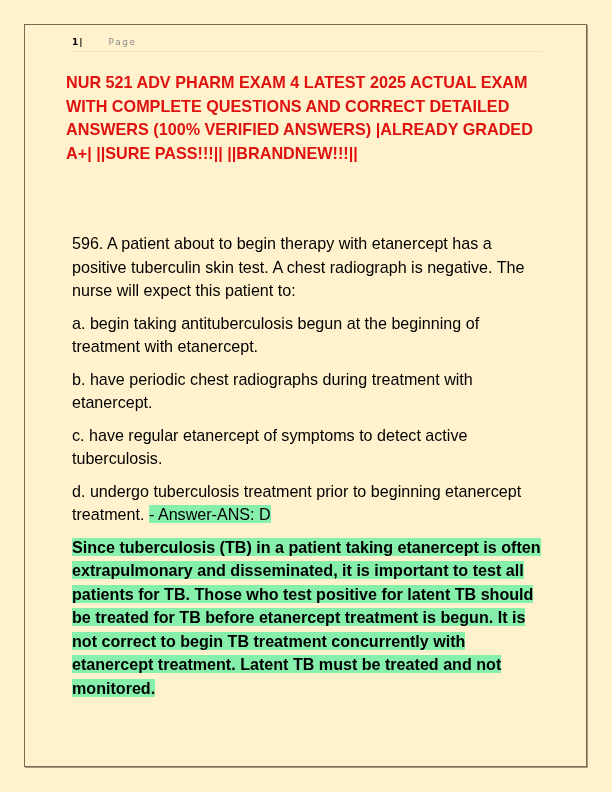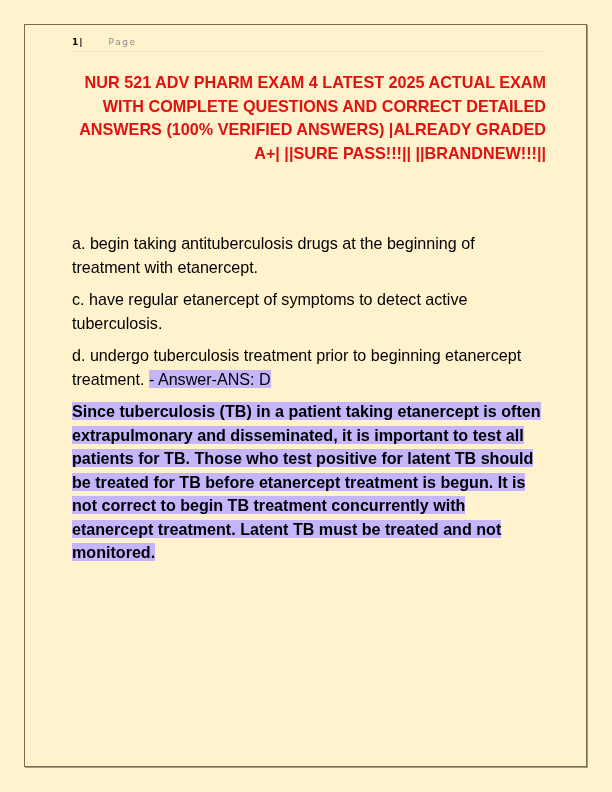--- a/index.html
+++ b/index.html
@@ -37,55 +37,57 @@
       color: #000;
     }
     .header .num { font-weight: bold; }
     .header .sep { font-weight: bold; margin: 0 2px 0 1px; }
     .header .page-word { color: #8c8c8c; letter-spacing: 1.6px; padding-left: 24px; }
     .title {
       position: absolute;
       left: 66px;
       top: 71px;
       width: 480px;
-      text-align: right;
+      text-align: left;
       color: #e0120f;
       font-weight: bold;
       font-size: 16.2px;
       line-height: 23.5px;
     }
     .body-text {
       position: absolute;
       left: 72px;
       top: 232px;
       width: 475px;
       color: #000;
       font-size: 16.1px;
       line-height: 23.5px;
     }
     .body-text p {
       margin: 0 0 9px 0;
     }
     .hl {
-      background: #c4b5fd;
+      background: #86efac;
     }
     .explanation {
       margin-top: 0;
       font-weight: bold;
     }
   </style>
 </head>
 <body>
 
 <div class="page-border"></div>
 
 <div class="header">
   <span class="num">1</span><span class="sep">|</span><span class="page-word">Page</span>
 </div>
 
 <div class="title">NUR 521 ADV PHARM EXAM 4 LATEST 2025 ACTUAL EXAM WITH COMPLETE QUESTIONS AND CORRECT DETAILED ANSWERS (100% VERIFIED ANSWERS) |ALREADY GRADED A+| ||SURE PASS!!!|| ||BRANDNEW!!!||</div>
 
 <div class="body-text">
-  <p>a. begin taking antituberculosis drugs at the beginning of treatment with etanercept.</p>
+  <p>596. A patient about to begin therapy with etanercept has a positive tuberculin skin test. A chest radiograph is negative. The nurse will expect this patient to:</p>
+  <p>a. begin taking antituberculosis begun at the beginning of treatment with etanercept.</p>
+  <p>b. have periodic chest radiographs during treatment with etanercept.</p>
   <p>c. have regular etanercept of symptoms to detect active tuberculosis.</p>
   <p><span>d. undergo tuberculosis treatment prior to beginning etanercept treatment.</span> <span class="hl">- Answer-ANS: D</span></p>
   <p class="explanation"><span class="hl">Since tuberculosis (TB) in a patient taking etanercept is often extrapulmonary and disseminated, it is important to test all patients for TB. Those who test positive for latent TB should be treated for TB before etanercept treatment is begun. It is not correct to begin TB treatment concurrently with etanercept treatment. Latent TB must be treated and not monitored.</span></p>
 </div>
 
 </body></html>

